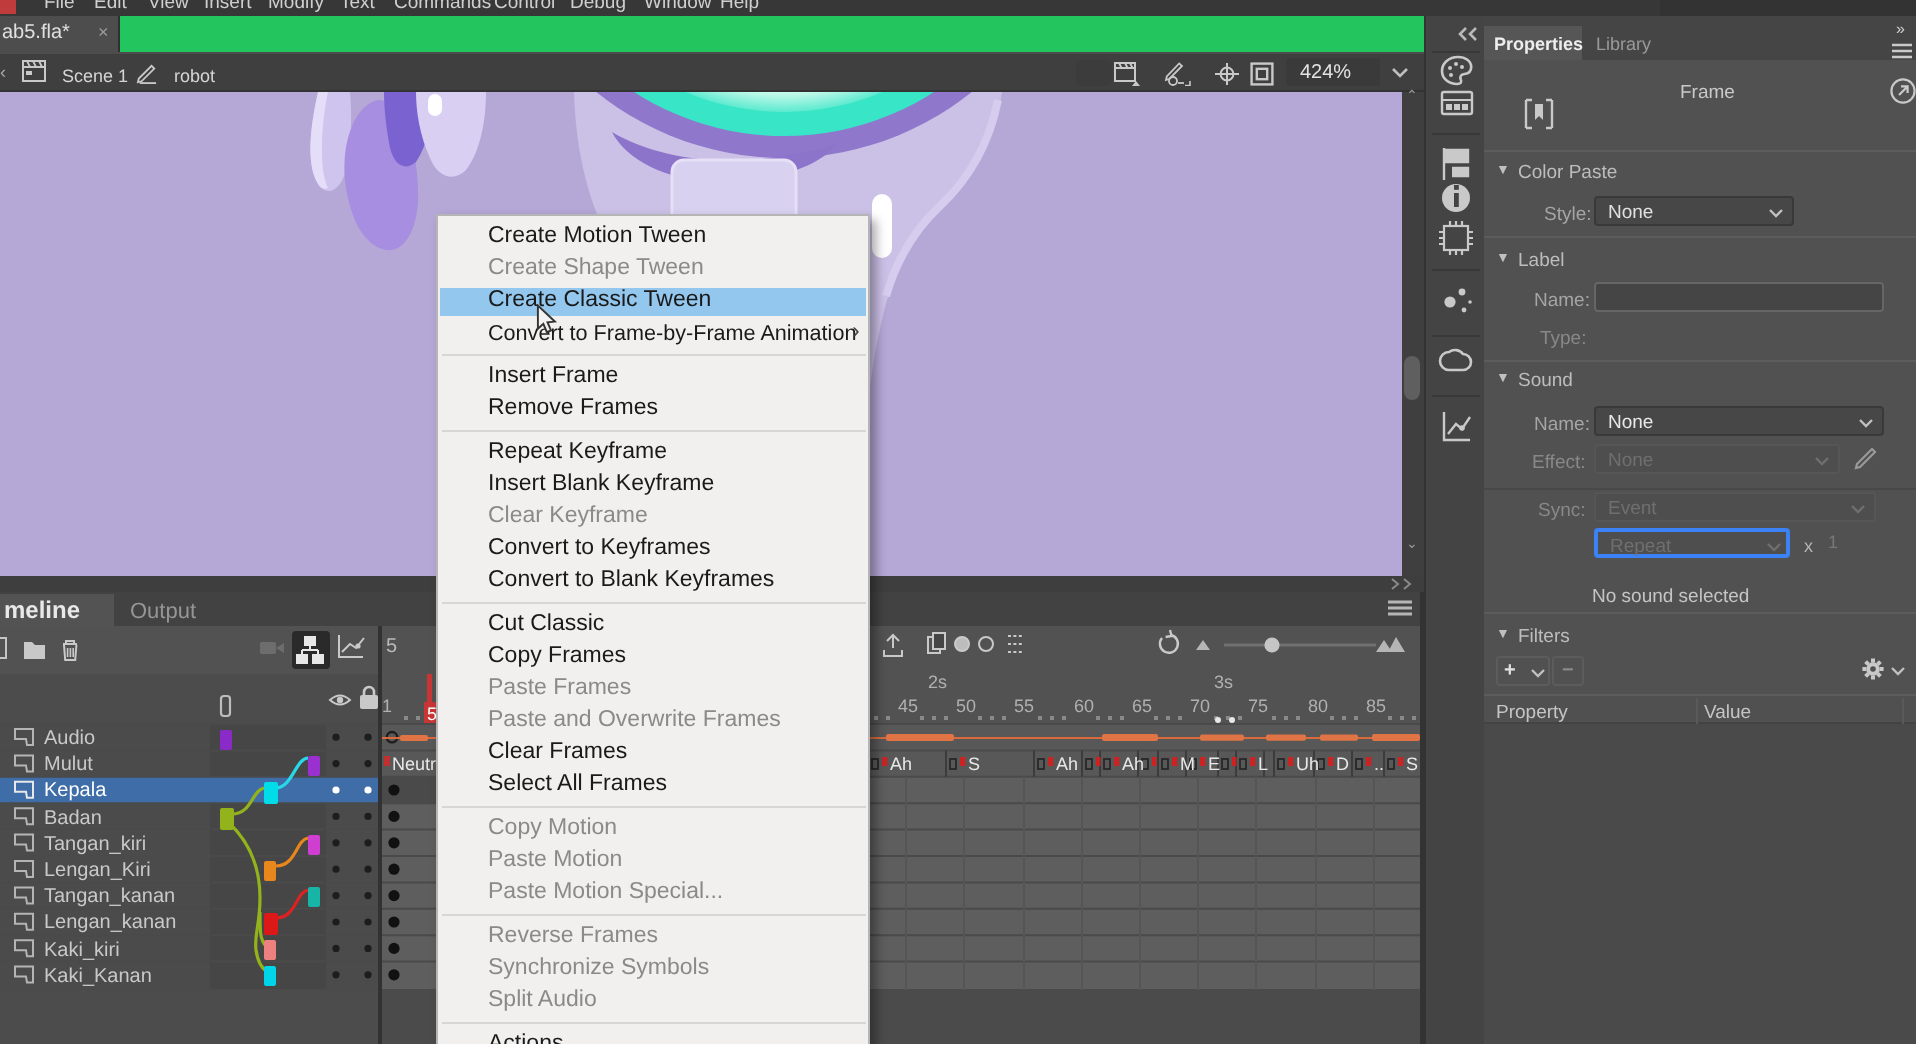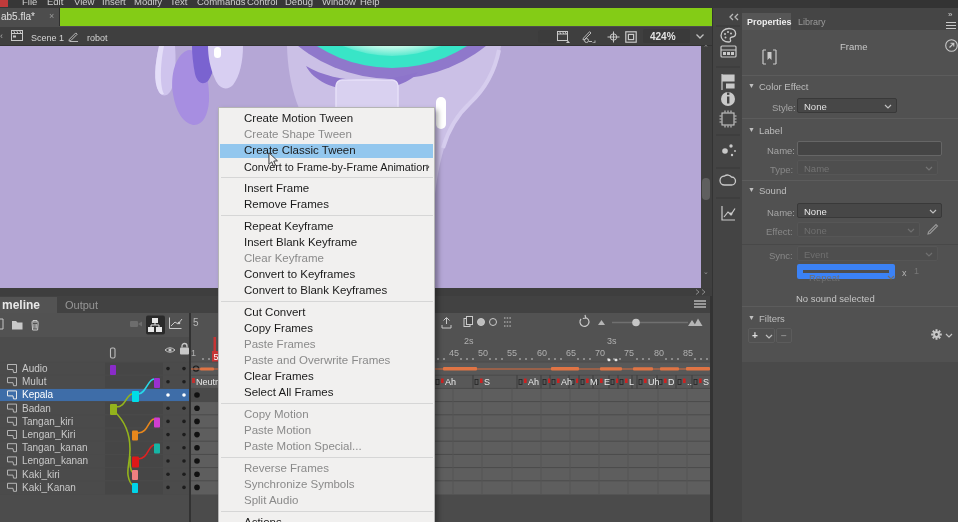--- a/index.html
+++ b/index.html
@@ -22,21 +22,21 @@
   <div class="abs txt" style="left:197px;top:-4px;font-size:9.5px;color:#cfcfcf;">Commands</div>
   <div class="abs txt" style="left:247px;top:-4px;font-size:9.5px;color:#cfcfcf;">Control</div>
   <div class="abs txt" style="left:285px;top:-4px;font-size:9.5px;color:#cfcfcf;">Debug</div>
   <div class="abs txt" style="left:322px;top:-4px;font-size:9.5px;color:#cfcfcf;">Window</div>
   <div class="abs txt" style="left:360px;top:-4px;font-size:9.5px;color:#cfcfcf;">Help</div>
   <div class="abs txt" style="left:855px;top:-6px;font-size:9.5px;color:#cfcfcf;">Essentials</div>
   <div class="abs" style="left:903px;top:1px;width:6px;height:4px;color:#bbb;font-size:6px;">▾</div>
   <div class="abs" style="left:922px;top:-3px;width:34px;height:8px;border:1px solid #5c5c5c;border-radius:2px;background:#3d3d3d;"></div>
 </div>
 
-<div class="abs" id="tabbar" style="left:0;top:8px;width:712px;height:18px;background:#84cc16;padding-left:48px;">
+<div class="abs" id="tabbar" style="left:0;top:8px;width:712px;height:18px;background:#22c55e;padding-left:48px;">
   <div class="abs" style="left:0;top:0;width:60px;height:18px;background:#4d4d4d;border-right:1px solid #303030;">
     <div class="abs txt" style="left:1px;top:3px;font-size:10px;color:#e0e0e0;">ab5.fla*</div>
     <div class="abs txt" style="left:49px;top:3px;font-size:9px;color:#9a9a9a;">×</div>
   </div>
 </div>
 
 <div class="abs" id="editbar" style="left:0;top:26px;width:712px;height:19px;background:#3f3f3f;border-top:1px solid #4d4d4d;">
   <div class="abs txt" style="left:0px;top:4px;font-size:9px;color:#aaa;">‹</div>
 
   <svg class="abs" style="left:11px;top:3px" width="12" height="11" viewBox="0 0 12 11">
@@ -68,21 +68,21 @@
   </svg>
   <svg class="abs" style="left:607px;top:4px" width="13" height="12" viewBox="0 0 13 12">
     <circle cx="6.5" cy="6" r="3.2" fill="none" stroke="#c9c9c9" stroke-width="1"></circle>
     <path d="M6.5 0.5 L6.5 11.5 M0.5 6 L12.5 6" stroke="#c9c9c9" stroke-width="1"></path>
   </svg>
   <svg class="abs" style="left:625px;top:4px" width="12" height="12" viewBox="0 0 12 12">
     <rect x="0.8" y="0.8" width="10.4" height="10.4" fill="none" stroke="#c9c9c9" stroke-width="1.2"></rect>
     <rect x="3.4" y="3.4" width="5.2" height="5.2" fill="none" stroke="#c9c9c9" stroke-width="1.2"></rect>
   </svg>
   <div class="abs" style="left:643px;top:2px;width:47px;height:14px;background:#3a3a3a;border-radius:2px;">
-    <div class="abs txt" style="left:7px;top:2px;font-size:10px;color:#e2e2e2;font-weight:bold;">424%</div>
+    <div class="abs txt" style="left:7px;top:2px;font-size:10px;color:#e2e2e2;">424%</div>
   </div>
   <svg class="abs" style="left:695px;top:6px" width="10" height="7">
       <path d="M1.5 1.5 l3.5 3.5 3.5 -3.5" stroke="#c0c0c0" fill="none" stroke-width="1.3"></path>
     </svg>
 </div>
 
 <svg class="abs" id="stage" style="left:0;top:46px" width="701" height="242" viewBox="0 0 701 242">
   <defs>
     <radialGradient id="eyecore" cx="0.5" cy="0.5" r="0.5">
       <stop offset="0" stop-color="#ffffff"></stop>
@@ -525,41 +525,35 @@
     </svg>
     <div class="abs txt" style="left:54px;top:11px;font-size:9.5px;color:#c9c9c9;margin-left:44px;">Frame</div>
     <svg class="abs" style="left:203px;top:9px" width="13" height="13" viewBox="0 0 13 13">
       <circle cx="6.5" cy="6.5" r="5.8" fill="none" stroke="#c9c9c9" stroke-width="1.1"></circle>
       <path d="M4.5 8.5 L8.5 4.5 M5.5 4.2 h3.3 v3.3" fill="none" stroke="#c9c9c9" stroke-width="1.1"></path>
     </svg>
   </div>
   <div class="abs" style="left:0;top:67px;width:216px;height:1px;background:#434343;border-bottom:1px solid #5c5c5c;"></div>
 
   <div class="abs txt" style="left:6px;top:74px;font-size:7px;color:#c0c0c0;">▼</div>
-  <div class="abs txt" style="left:17px;top:73px;font-size:9.5px;color:#bdbdbd;">Color Effect</div>
+  <div class="abs txt" style="left:17px;top:73px;font-size:9.5px;color:#bdbdbd;">Color Paste</div>
   <div class="abs txt" style="left:30px;top:94px;font-size:9.5px;color:#a5a5a5;">Style:</div>
   <div class="abs" style="left:55px;top:90px;width:100px;height:15px;background:#474747;border:1px solid #393939;border-radius:2px;">
     <div class="abs txt" style="left:6px;top:2px;font-size:9.5px;color:#e0e0e0;">None</div>
     <svg class="abs" style="left:86px;top:5px" width="8" height="6">
         <path d="M1 1 l3 3 3 -3" stroke="#c0c0c0" fill="none" stroke-width="1.2"></path>
       </svg>
   </div>
   <div class="abs" style="left:0;top:110px;width:216px;height:1px;background:#434343;border-bottom:1px solid #5c5c5c;"></div>
 
   <div class="abs txt" style="left:6px;top:118px;font-size:7px;color:#c0c0c0;">▼</div>
   <div class="abs txt" style="left:17px;top:117px;font-size:9.5px;color:#bdbdbd;">Label</div>
   <div class="abs txt" style="left:25px;top:137px;font-size:9.5px;color:#a5a5a5;">Name:</div>
   <div class="abs" style="left:55px;top:133px;width:145px;height:15px;background:#454545;border:1px solid #666666;border-radius:2px;"></div>
   <div class="abs txt" style="left:28px;top:156px;font-size:9.5px;color:#888;">Type:</div>
-  <div class="abs" style="left:55px;top:152px;width:141px;height:15px;background:#4e4e4e;border:1px solid #565656;border-radius:2px;">
-    <div class="abs txt" style="left:6px;top:2px;font-size:9.5px;color:#747474;">Name</div>
-    <svg class="abs" style="left:127px;top:5px" width="8" height="6">
-        <path d="M1 1 l3 3 3 -3" stroke="#747474" fill="none" stroke-width="1.2"></path>
-      </svg>
-  </div>
   <div class="abs" style="left:0;top:172px;width:216px;height:1px;background:#434343;border-bottom:1px solid #5c5c5c;"></div>
 
   <div class="abs txt" style="left:6px;top:178px;font-size:7px;color:#c0c0c0;">▼</div>
   <div class="abs txt" style="left:17px;top:177px;font-size:9.5px;color:#bdbdbd;">Sound</div>
   <div class="abs txt" style="left:25px;top:199px;font-size:9.5px;color:#a5a5a5;">Name:</div>
   <div class="abs" style="left:55px;top:195px;width:145px;height:15px;background:#474747;border:1px solid #393939;border-radius:2px;">
     <div class="abs txt" style="left:6px;top:2px;font-size:9.5px;color:#e8e8e8;">None</div>
     <svg class="abs" style="left:131px;top:5px" width="8" height="6">
         <path d="M1 1 l3 3 3 -3" stroke="#c0c0c0" fill="none" stroke-width="1.2"></path>
       </svg>
@@ -575,21 +569,21 @@
     <path d="M1 11 L3 10.5 L10.5 3 L9 1.5 L1.5 9 Z" fill="none" stroke="#9a9a9a" stroke-width="1.1"></path>
   </svg>
   <div class="abs" style="left:0;top:236px;width:216px;height:1px;background:#484848;"></div>
   <div class="abs txt" style="left:27px;top:242px;font-size:9.5px;color:#888;">Sync:</div>
   <div class="abs" style="left:55px;top:238px;width:141px;height:15px;background:#4e4e4e;border:1px solid #565656;border-radius:2px;">
     <div class="abs txt" style="left:6px;top:2px;font-size:9.5px;color:#6f6f6f;">Event</div>
     <svg class="abs" style="left:127px;top:5px" width="8" height="6">
         <path d="M1 1 l3 3 3 -3" stroke="#6f6f6f" fill="none" stroke-width="1.2"></path>
       </svg>
   </div>
-  <div class="abs" style="left:55px;top:256px;width:98px;height:15px;background:#4e4e4e;border:6px solid #3b82f6;border-radius:2px;">
+  <div class="abs" style="left:55px;top:256px;width:98px;height:15px;background:#4e4e4e;border:2px solid #3b82f6;border-radius:2px;">
     <div class="abs txt" style="left:6px;top:2px;font-size:9.5px;color:#6f6f6f;">Repeat</div>
     <svg class="abs" style="left:84px;top:5px" width="8" height="6">
         <path d="M1 1 l3 3 3 -3" stroke="#6f6f6f" fill="none" stroke-width="1.2"></path>
       </svg>
   </div>
   <div class="abs txt" style="left:160px;top:260px;font-size:9px;color:#b5b5b5;">x</div>
   <div class="abs txt" style="left:172px;top:258px;font-size:9px;color:#777;">1</div>
   <div class="abs txt" style="left:54px;top:285px;font-size:9.5px;color:#c5c5c5;">No sound selected</div>
   <div class="abs" style="left:0;top:298px;width:216px;height:1px;background:#434343;border-bottom:1px solid #5c5c5c;"></div>
 
@@ -609,41 +603,47 @@
       <circle cx="6.5" cy="6.5" r="3.4"></circle>
       <g stroke="#c9c9c9" stroke-width="2">
         <path d="M6.5 1.2 v2 M6.5 9.8 v2 M1.2 6.5 h2 M9.8 6.5 h2 M2.8 2.8 l1.4 1.4 M8.8 8.8 l1.4 1.4 M10.2 2.8 L8.8 4.2 M4.2 8.8 l-1.4 1.4"></path>
       </g>
     </g>
     <circle cx="6.5" cy="6.5" r="1.4" fill="#515151"></circle>
   </svg>
   <svg class="abs" style="left:203px;top:325px" width="8" height="6">
       <path d="M1 1 l3 3 3 -3" stroke="#c0c0c0" fill="none" stroke-width="1.2"></path>
     </svg>
+  <div class="abs" style="left:0;top:339px;width:216px;height:15px;background:#505050;border-top:1px solid #5c5c5c;border-bottom:1px solid #434343;">
+    <div class="abs txt" style="left:6px;top:3px;font-size:9.5px;color:#c5c5c5;">Property</div>
+    <div class="abs txt" style="left:110px;top:3px;font-size:9.5px;color:#c5c5c5;">Value</div>
+    <div class="abs" style="left:106px;top:1px;width:1px;height:13px;background:#5a5a5a;"></div>
+    <div class="abs" style="left:209px;top:1px;width:1px;height:13px;background:#5a5a5a;"></div>
+  </div>
   <div class="abs" style="left:0;top:354px;width:216px;height:160px;background:#4a4a4a;"></div>
 </div>
 
 <div class="abs" id="ctxmenu" style="left:218px;top:107px;width:217px;height:415px;background:#f1f0ef;border:1px solid #b5b5b5;border-bottom:none;box-shadow:3px 3px 5px rgba(0,0,0,0.35);font-size:11.5px;color:#1a1a1a;">
   <div class="abs" style="left:1px;top:36px;width:213px;height:14px;background:#93c7ee;"></div>
   <div class="abs txt" style="left:25px;top:4px;">Create Motion Tween</div>
   <div class="abs txt" style="left:25px;top:20px;color:#8a8a8a;">Create Shape Tween</div>
   <div class="abs txt" style="left:25px;top:36px;">Create Classic Tween</div>
   <div class="abs txt" style="left:25px;top:52.5px;font-size:10.8px;">Convert to Frame-by-Frame Animation</div>
   <div class="abs txt" style="left:207px;top:52px;color:#444;">›</div>
   <div class="abs" style="left:2px;top:69px;width:212px;height:1px;background:#d6d6d6;"></div>
   <div class="abs txt" style="left:25px;top:74px;">Insert Frame</div>
   <div class="abs txt" style="left:25px;top:90px;">Remove Frames</div>
   <div class="abs" style="left:2px;top:107px;width:212px;height:1px;background:#d6d6d6;"></div>
   <div class="abs txt" style="left:25px;top:112px;">Repeat Keyframe</div>
   <div class="abs txt" style="left:25px;top:128px;">Insert Blank Keyframe</div>
   <div class="abs txt" style="left:25px;top:144px;color:#8a8a8a;">Clear Keyframe</div>
   <div class="abs txt" style="left:25px;top:160px;">Convert to Keyframes</div>
   <div class="abs txt" style="left:25px;top:176px;">Convert to Blank Keyframes</div>
   <div class="abs" style="left:2px;top:193px;width:212px;height:1px;background:#d6d6d6;"></div>
-  <div class="abs txt" style="left:25px;top:198px;">Cut Convert</div>
+  <div class="abs txt" style="left:25px;top:198px;">Cut Classic</div>
   <div class="abs txt" style="left:25px;top:214px;">Copy Frames</div>
   <div class="abs txt" style="left:25px;top:230px;color:#8a8a8a;">Paste Frames</div>
   <div class="abs txt" style="left:25px;top:246px;color:#8a8a8a;">Paste and Overwrite Frames</div>
   <div class="abs txt" style="left:25px;top:262px;">Clear Frames</div>
   <div class="abs txt" style="left:25px;top:278px;">Select All Frames</div>
   <div class="abs" style="left:2px;top:295px;width:212px;height:1px;background:#d6d6d6;"></div>
   <div class="abs txt" style="left:25px;top:300px;color:#8a8a8a;">Copy Motion</div>
   <div class="abs txt" style="left:25px;top:316px;color:#8a8a8a;">Paste Motion</div>
   <div class="abs txt" style="left:25px;top:332px;color:#8a8a8a;">Paste Motion Special...</div>
   <div class="abs" style="left:2px;top:349px;width:212px;height:1px;background:#d6d6d6;"></div>

